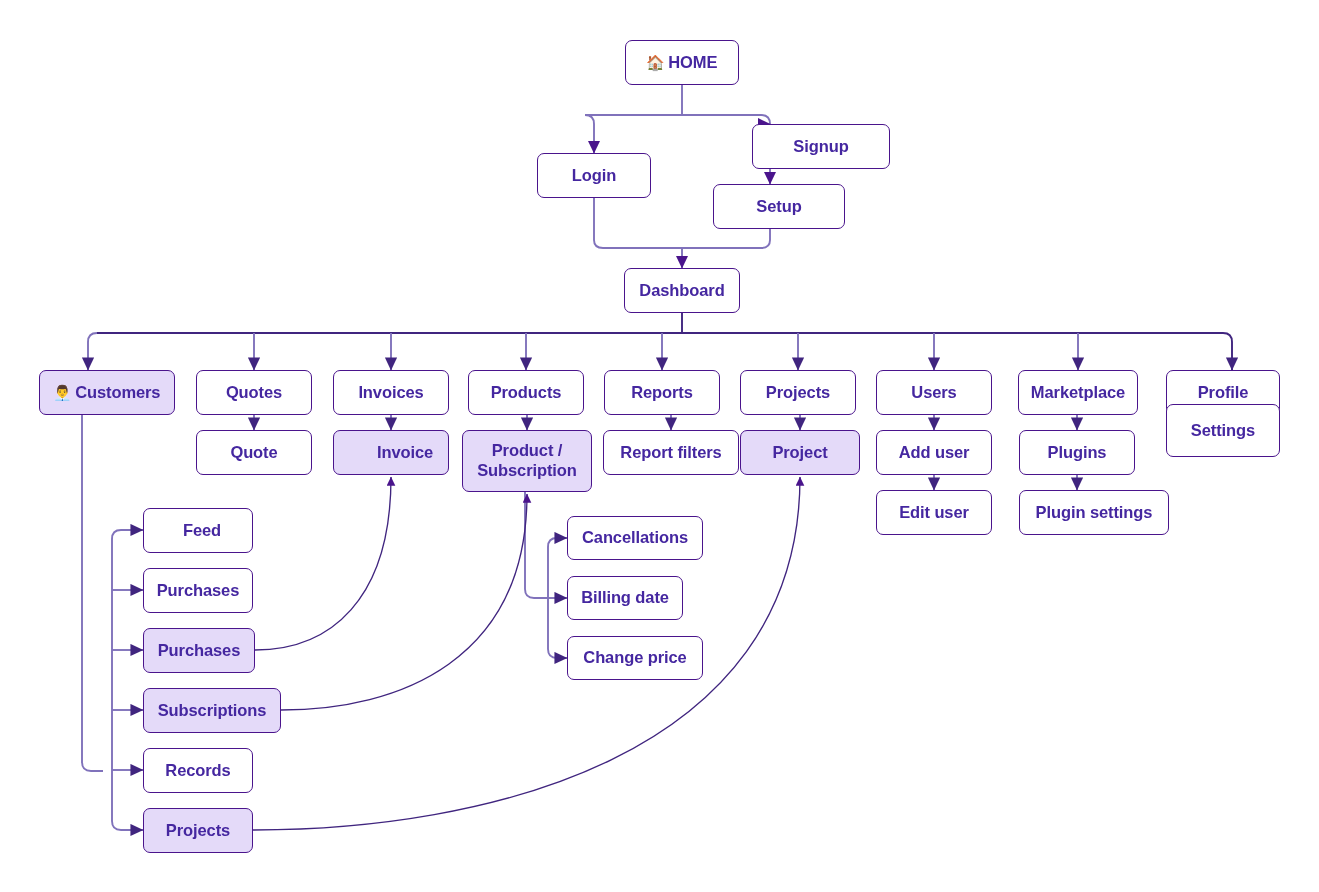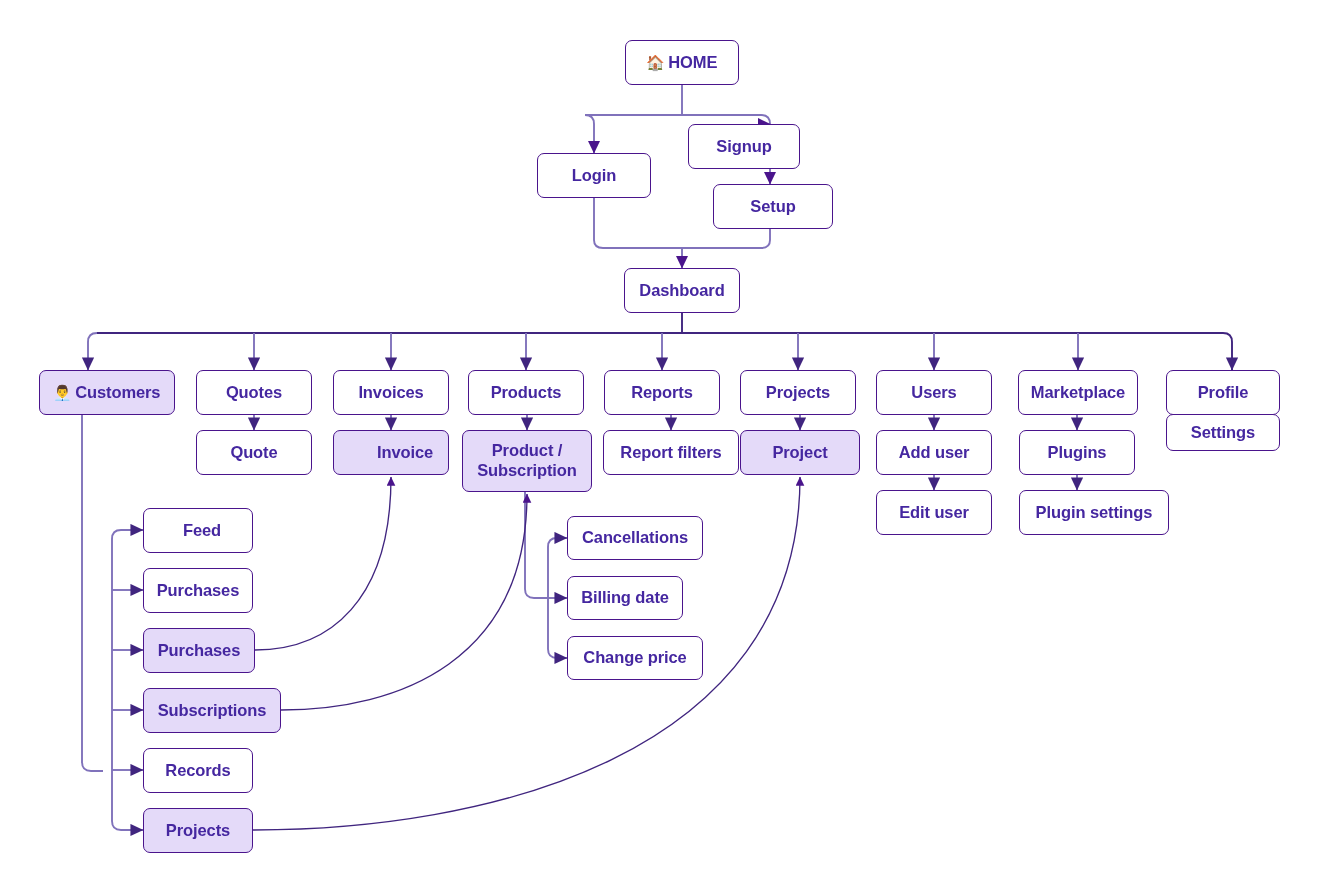--- a/index.html
+++ b/index.html
@@ -118,24 +118,24 @@
     </g>
   </svg>
 
   <div class="node" style="left:625px;top:40px;width:114px;height:45px;">
     <span class="emoji">🏠</span>
       <span class="lbl">HOME</span>
   </div>
   <div class="node" style="left:537px;top:153px;width:114px;height:45px;">
     <span class="lbl">Login</span>
   </div>
-  <div class="node" style="left:688px;top:124px;width:112px;height:45px;align-items:center;">
+  <div class="node" style="left:752px;top:124px;width:138px;height:45px;align-items:center;">
     <span class="lbl">Signup</span>
   </div>
-  <div class="node" style="left:713px;top:184px;width:120px;height:45px;">
+  <div class="node" style="left:713px;top:184px;width:132px;height:45px;">
     <span class="lbl">Setup</span>
   </div>
   <div class="node" style="left:624px;top:268px;width:116px;height:45px;">
     <span class="lbl">Dashboard</span>
   </div>
 
   <div class="node hl" style="left:39px;top:370px;width:136px;height:45px;">
     <span class="emoji">👨‍💼</span>
       <span class="lbl">Customers</span>
   </div>
@@ -179,21 +179,21 @@
   </div>
   <div class="node hl" style="left:740px;top:430px;width:120px;height:45px;">
     <span class="lbl">Project</span>
   </div>
   <div class="node" style="left:876px;top:430px;width:116px;height:45px;">
     <span class="lbl">Add user</span>
   </div>
   <div class="node" style="left:1019px;top:430px;width:116px;height:45px;">
     <span class="lbl">Plugins</span>
   </div>
-  <div class="node" style="left:1166px;top:414px;width:114px;height:37px;">
+  <div class="node" style="left:1166px;top:404px;width:114px;height:53px;">
     <span class="lbl">Settings</span>
   </div>
 
   <div class="node" style="left:876px;top:490px;width:116px;height:45px;">
     <span class="lbl">Edit user</span>
   </div>
   <div class="node" style="left:1019px;top:490px;width:150px;height:45px;">
     <span class="lbl">Plugin settings</span>
   </div>
 

